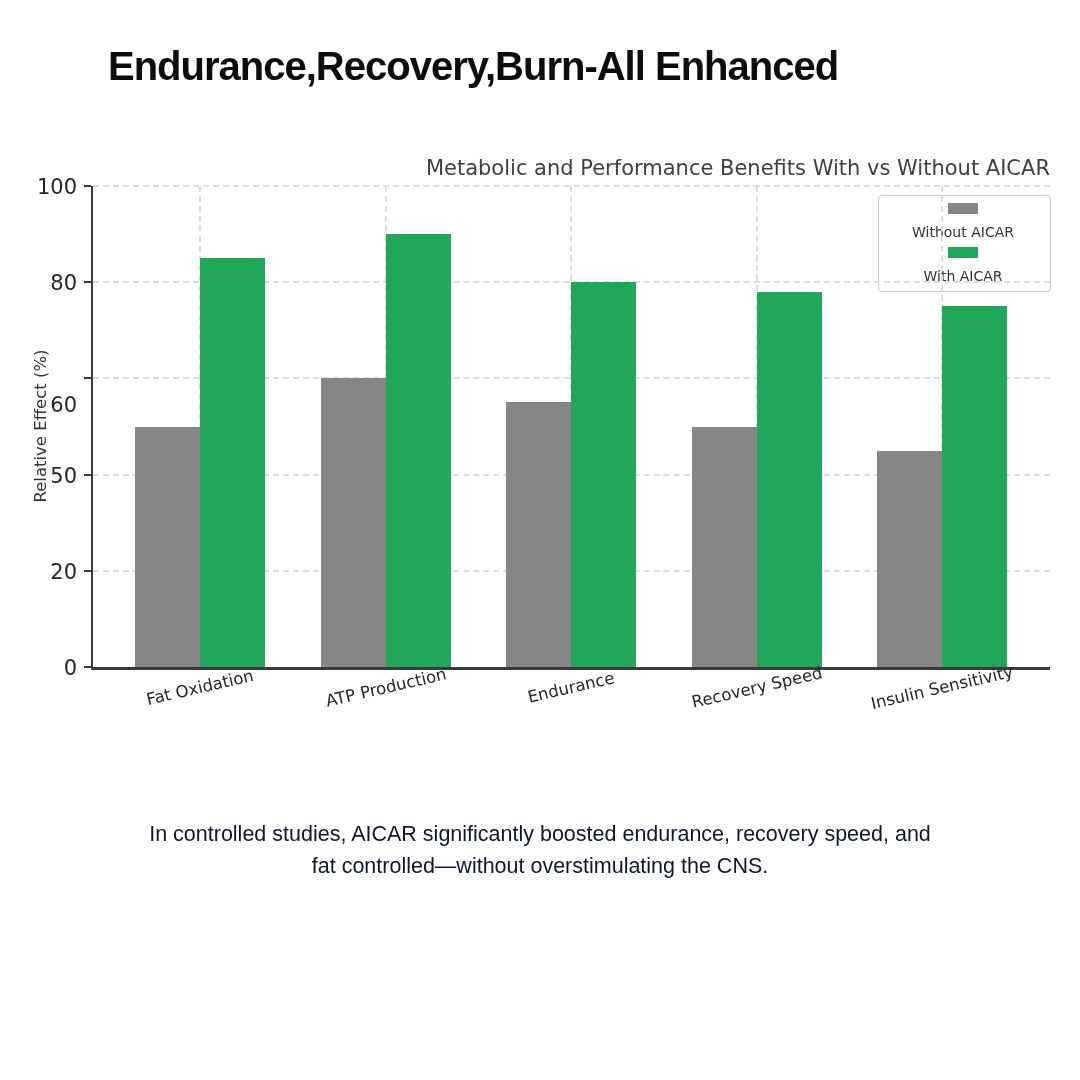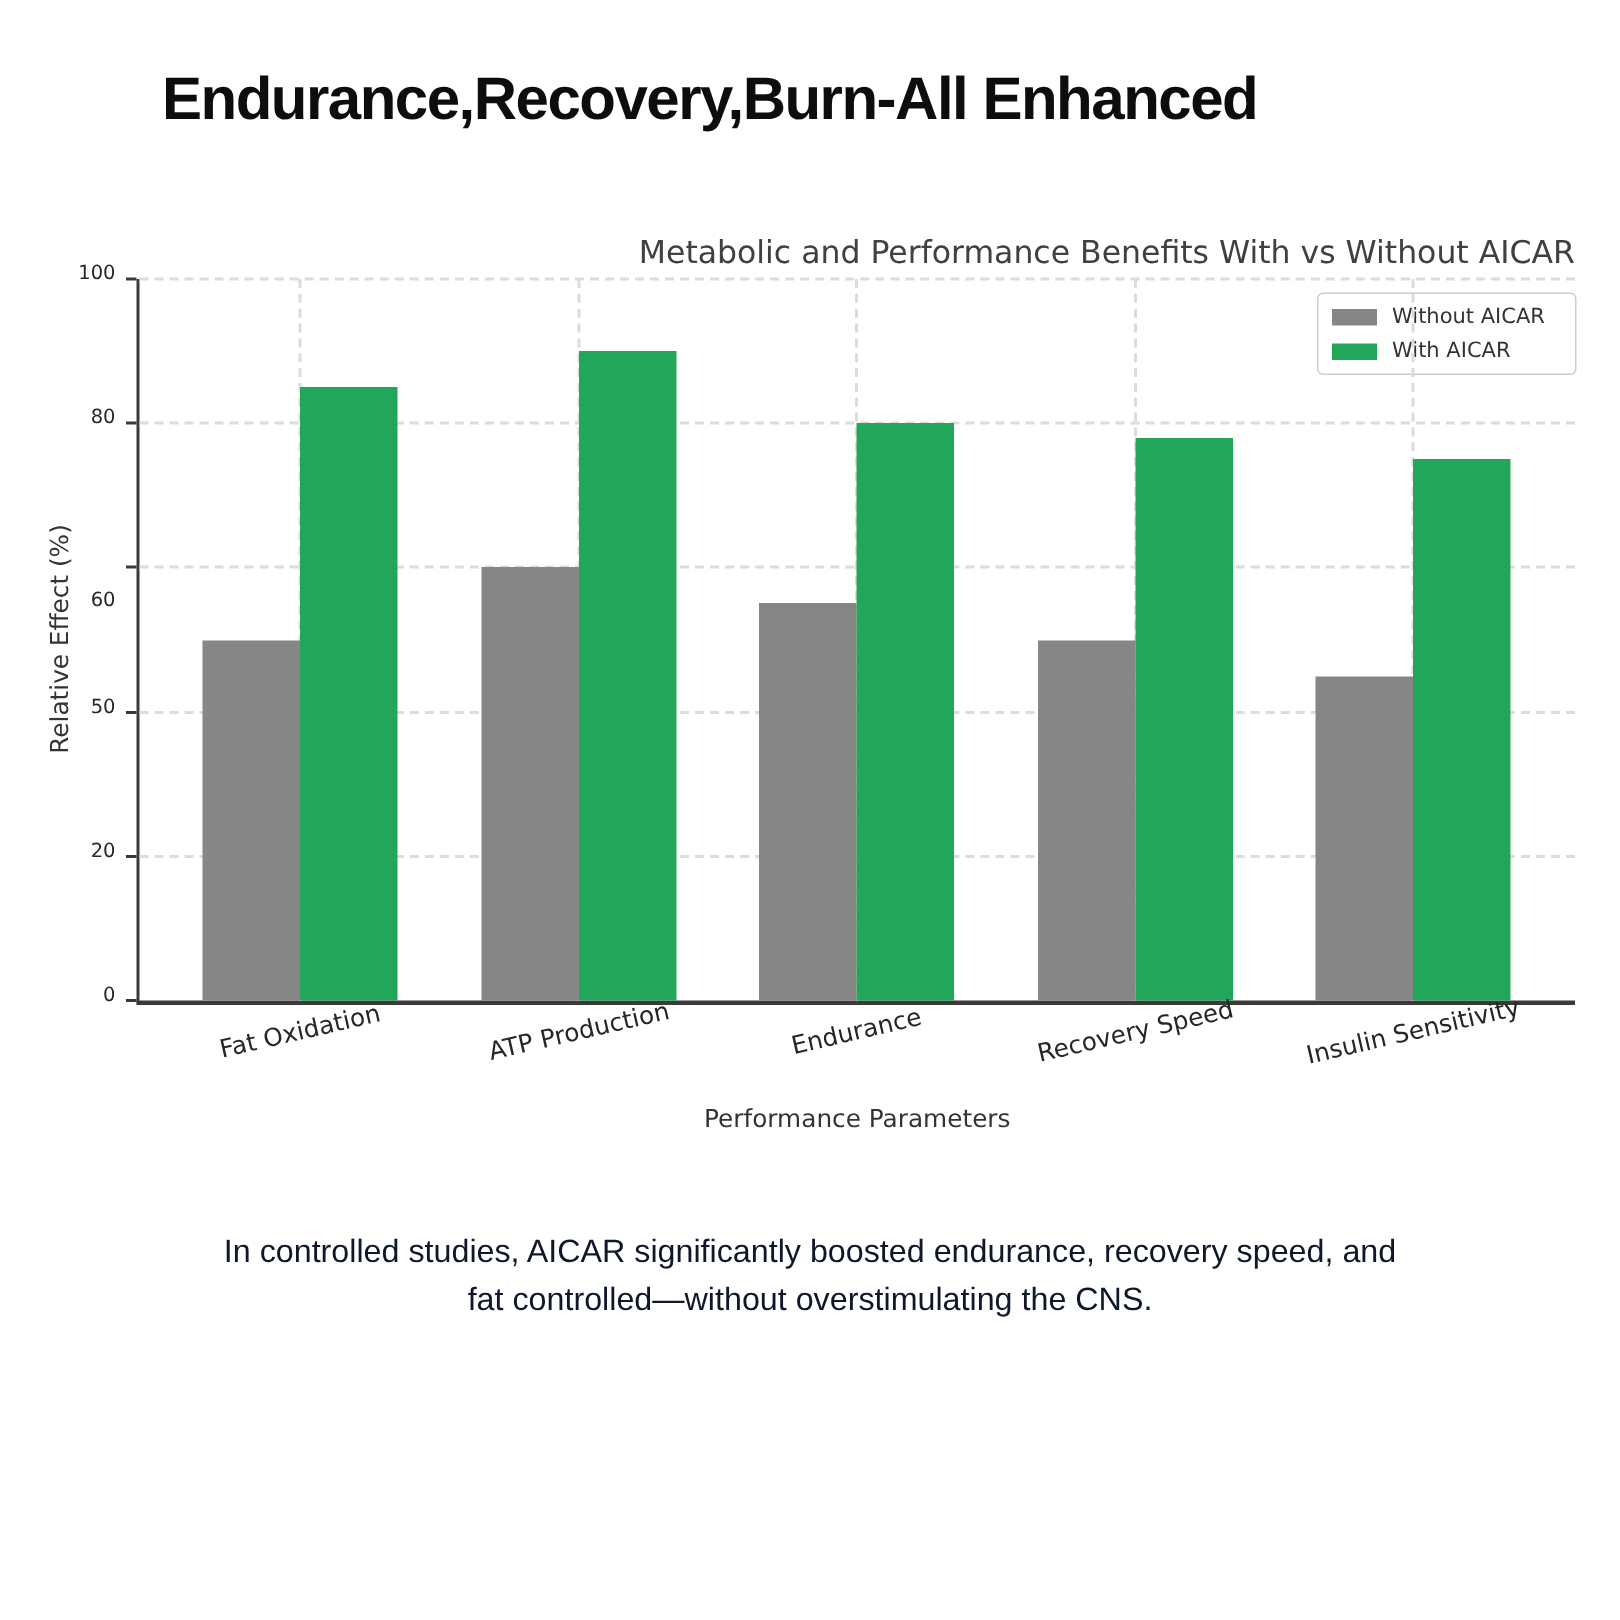--- a/index.html
+++ b/index.html
@@ -20,21 +20,21 @@
     position:absolute;left:93px;top:186px;width:957px;height:481px;
   }
   .spine-left{position:absolute;left:-2px;top:0;width:2px;height:483px;background:#3a3a3a;}
   .spine-bottom{position:absolute;left:-2px;top:481px;width:959px;height:2.5px;background:#3a3a3a;}
   .gridline-h{position:absolute;left:0;width:957px;height:0;border-top:2px dashed #dcdcdc;}
   .gridline-v{position:absolute;top:0;width:0;height:481px;border-left:2px dashed #dcdcdc;}
   .bar{position:absolute;}
   .y-tick{position:absolute;left:-9px;width:7px;height:2px;background:#3a3a3a;}
   .y-tick-label{
     position:absolute;left:-64px;width:48px;text-align:right;
-    font-size:13px;color:#262626;
+    font-size:21px;color:#262626;
   }
   .x-tick-label{
     position:absolute;width:220px;text-align:center;
     font-size:16.5px;color:#262626;transform:rotate(-13deg);
   }
   .y-axis-label{
     position:absolute;left:-53px;top:240px;width:0;height:0;
   }
   .y-axis-label span{
     position:absolute;transform:translate(-50%,-50%) rotate(-90deg);
@@ -42,21 +42,21 @@
   }
   .x-axis-label{
     position:absolute;left:0;top:550px;width:957px;text-align:center;
     font-size:16.5px;color:#333;
   }
   .legend{
     position:absolute;left:785px;top:9px;width:auto;min-width:150px;
     border:1.5px solid #cccccc;border-radius:4px;background:rgba(255,255,255,.9);
     padding:7px 12px 7px 9px;display:flex;flex-direction:column;gap:7px;
   }
-  .legend-row{display:flex;align-items:center;gap:10px;}
+  .legend-row{display:flex;align-items:center;gap:10px;flex-direction:column;}
   .legend-swatch{width:30px;height:11px;display:inline-block;}
   .legend-label{font-size:14px;color:#333;white-space:nowrap;}
   .caption{
     position:absolute;left:40px;top:818px;width:1000px;margin:0;text-align:center;
     font-family:"Liberation Sans", sans-serif;
     font-size:21.5px;line-height:32px;color:#0f172a;font-weight:400;
   }
   .footer-headline{
     position:absolute;left:0;top:952px;width:1080px;margin:0;text-align:center;
     font-family:"Liberation Sans", sans-serif;
@@ -76,21 +76,20 @@
 
   <div class="chart-title">Metabolic and Performance Benefits With vs Without AICAR</div>
 
   <div class="plot" id="plot">
     <div class="spine-left"></div>
     <div class="spine-bottom"></div>
 
     <div class="y-axis-label">
       <span>Relative Effect (%)</span>
     </div>
-    <div class="x-axis-label">Performance Parameters</div>
 
     <div class="legend">
       <div class="legend-row">
         <span class="legend-swatch" id="swatch-0" style="background: rgb(134, 134, 134);"></span>
         <span class="legend-label">Without AICAR</span>
       </div>
       <div class="legend-row">
         <span class="legend-swatch" id="swatch-1" style="background: rgb(33, 166, 90);"></span>
         <span class="legend-label">With AICAR</span>
       </div>

